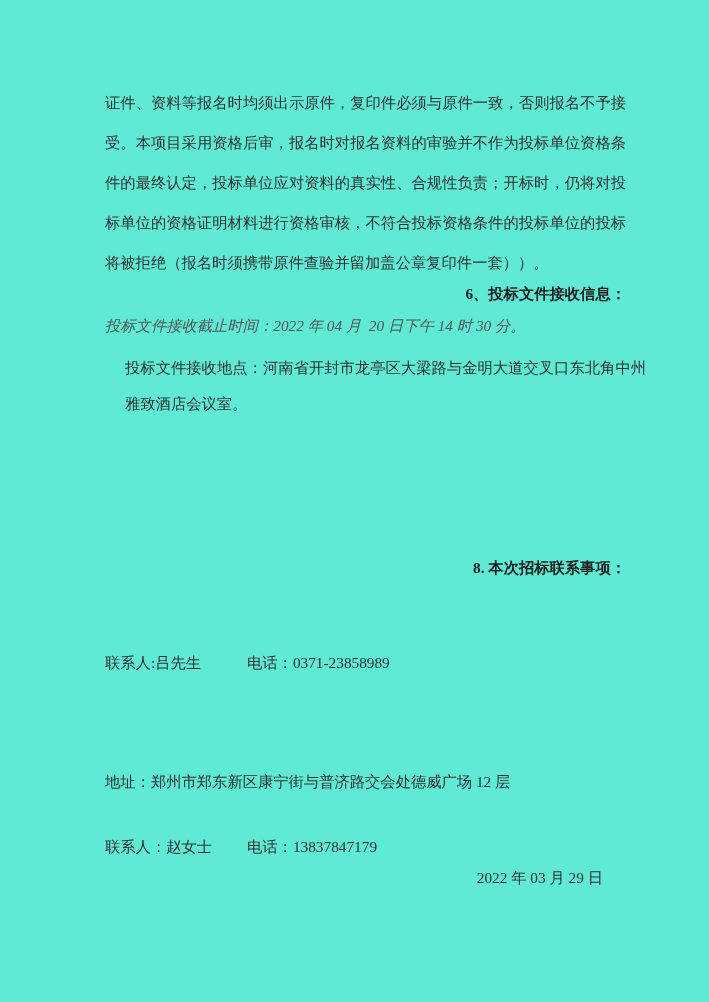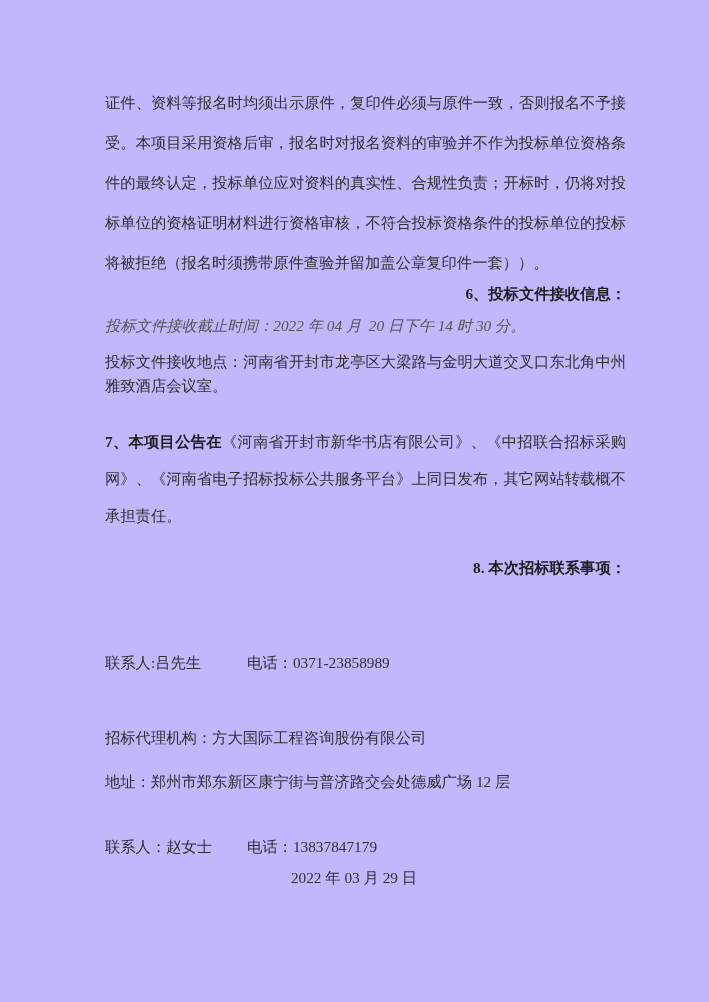--- a/index.html
+++ b/index.html
@@ -11,40 +11,41 @@
     height: 1002px;
     background: #ffffff;
     position: relative;
     overflow: hidden;
     font-family: "Liberation Serif", "DejaVu Serif", serif;
     color: #303030;
   }
   .page {
     position: absolute;
     inset: 0;
-    background: #c4b5fd;
+    background: #5eead4;
   }
   .blk {
     position: absolute;
     left: 105px;
     width: 521px;
     margin: 0;
     font-size: 15.3px;
     font-weight: normal;
     color: #303030;
   }
   .para {
     line-height: 40px;
     text-align: justify;
     text-justify: inter-character;
   }
   .para2 {
-    line-height: 24px;
+    line-height: 36px;
     text-align: justify;
     text-justify: inter-character;
+    margin-left: 20px;
   }
   .para3 {
     line-height: 37px;
     text-align: justify;
     text-justify: inter-character;
   }
   .line {
     line-height: 36px;
     white-space: pre-wrap;
   }
@@ -60,45 +61,43 @@
   .contact {
     position: relative;
   }
   .phone {
     position: absolute;
     left: 142px;
     top: 0;
   }
   .date-line {
     width: 498px;
-    text-align: center;
+    text-align: right;
   }
 </style>
 </head>
 <body>
 
 <div class="page">
 
   <p class="blk para" style="top:83px">证件、资料等报名时均须出示原件，复印件必须与原件一致，否则报名不予接受。本项目采用资格后审，报名时对报名资料的审验并不作为投标单位资格条件的最终认定，投标单位应对资料的真实性、合规性负责；开标时，仍将对投标单位的资格证明材料进行资格审核，不符合投标资格条件的投标单位的投标将被拒绝（报名时须携带原件查验并留加盖公章复印件一套））。</p>
 
   <h2 class="blk line bold" style="top:276px">6、投标文件接收信息：</h2>
 
   <p class="blk line light" style="top:308px">投标文件接收截止时间：2022 年 04 月  20 日下午 14 时 30 分。</p>
 
   <p class="blk para2" style="top:350px">投标文件接收地点：河南省开封市龙亭区大梁路与金明大道交叉口东北角中州雅致酒店会议室。</p>
 
-  <p class="blk para3" style="top:423px"><span class="bold">7、本项目公告在</span><span>《河南省开封市新华书店有限公司》、《中招联合招标采购网》、《河南省电子招标投标公共服务平台》上同日发布，其它网站转载概不承担责任。</span></p>
 
   <h2 class="blk line bold" style="top:550px">8. 本次招标联系事项：</h2>
 
 
 
   <p class="blk line contact" style="top:645px"><span>联系人:吕先生</span><span class="phone">电话：0371-23858989</span></p>
 
-  <p class="blk line" style="top:720px">招标代理机构：方大国际工程咨询股份有限公司</p>
 
   <p class="blk line" style="top:764px">地址：郑州市郑东新区康宁街与普济路交会处德威广场 12 层</p>
 
   <p class="blk line contact" style="top:793px"><span>联系人：赵女士</span><span class="phone">电话：13837847179</span></p>
 
   <p class="blk line date-line" style="top:860px">2022 年 03 月 29 日</p>
 
 </div>
 
 </body></html>

